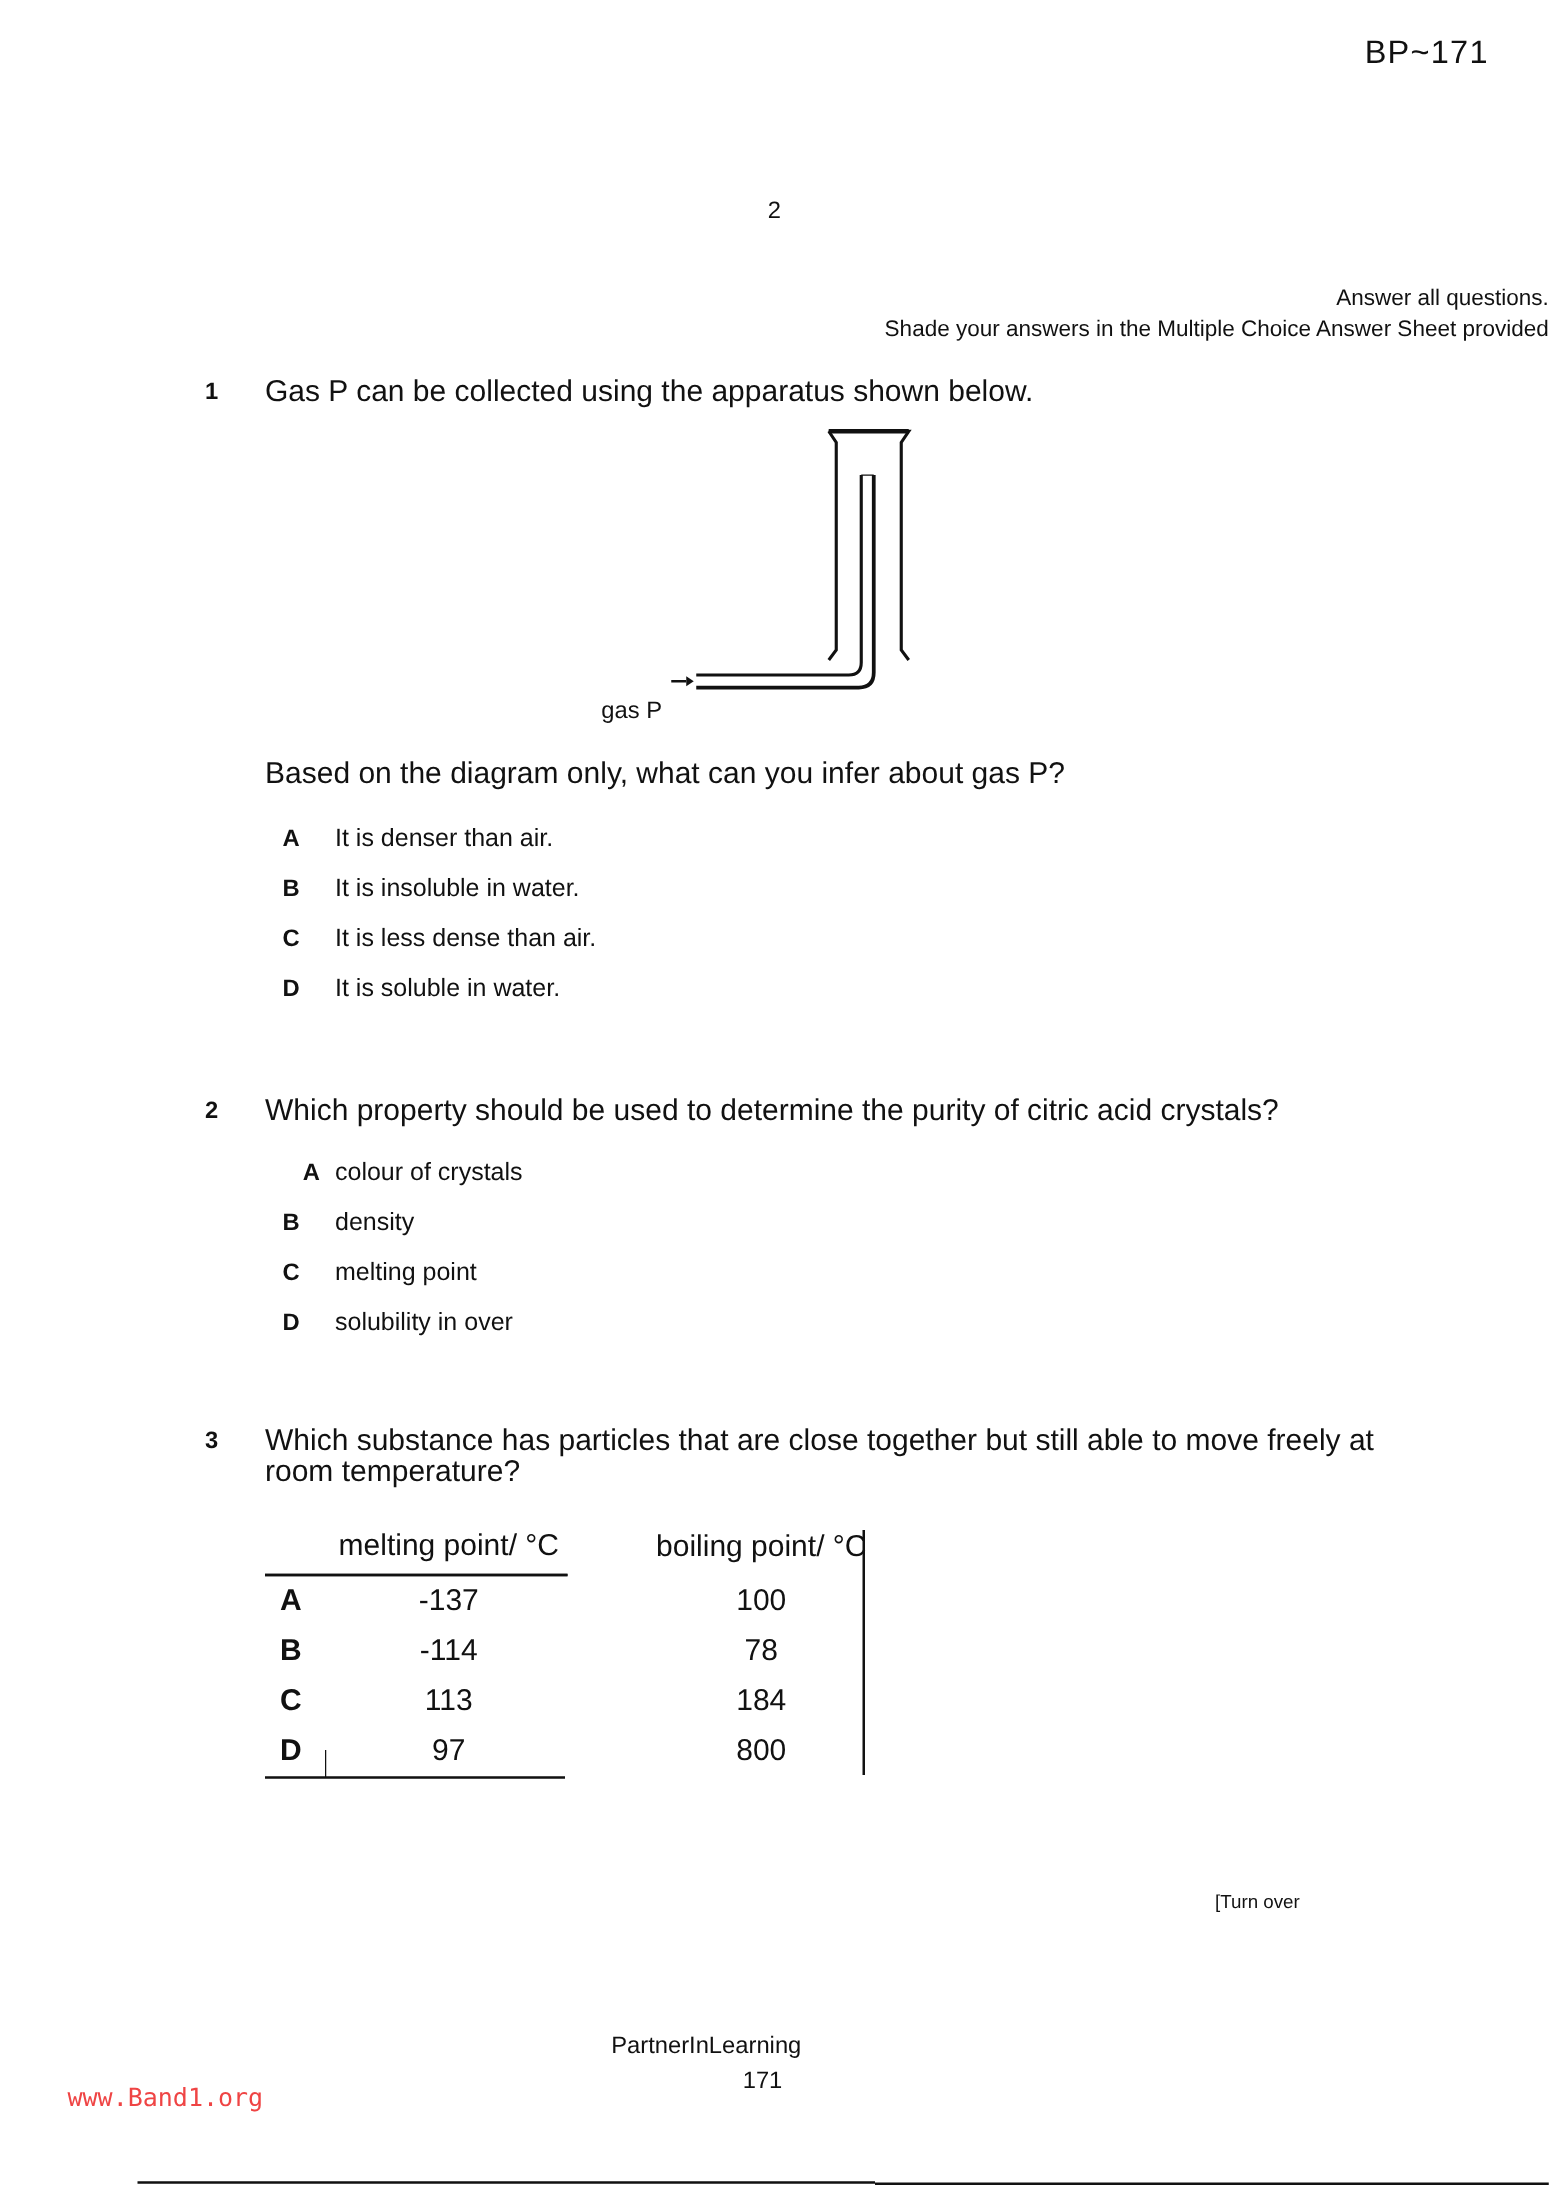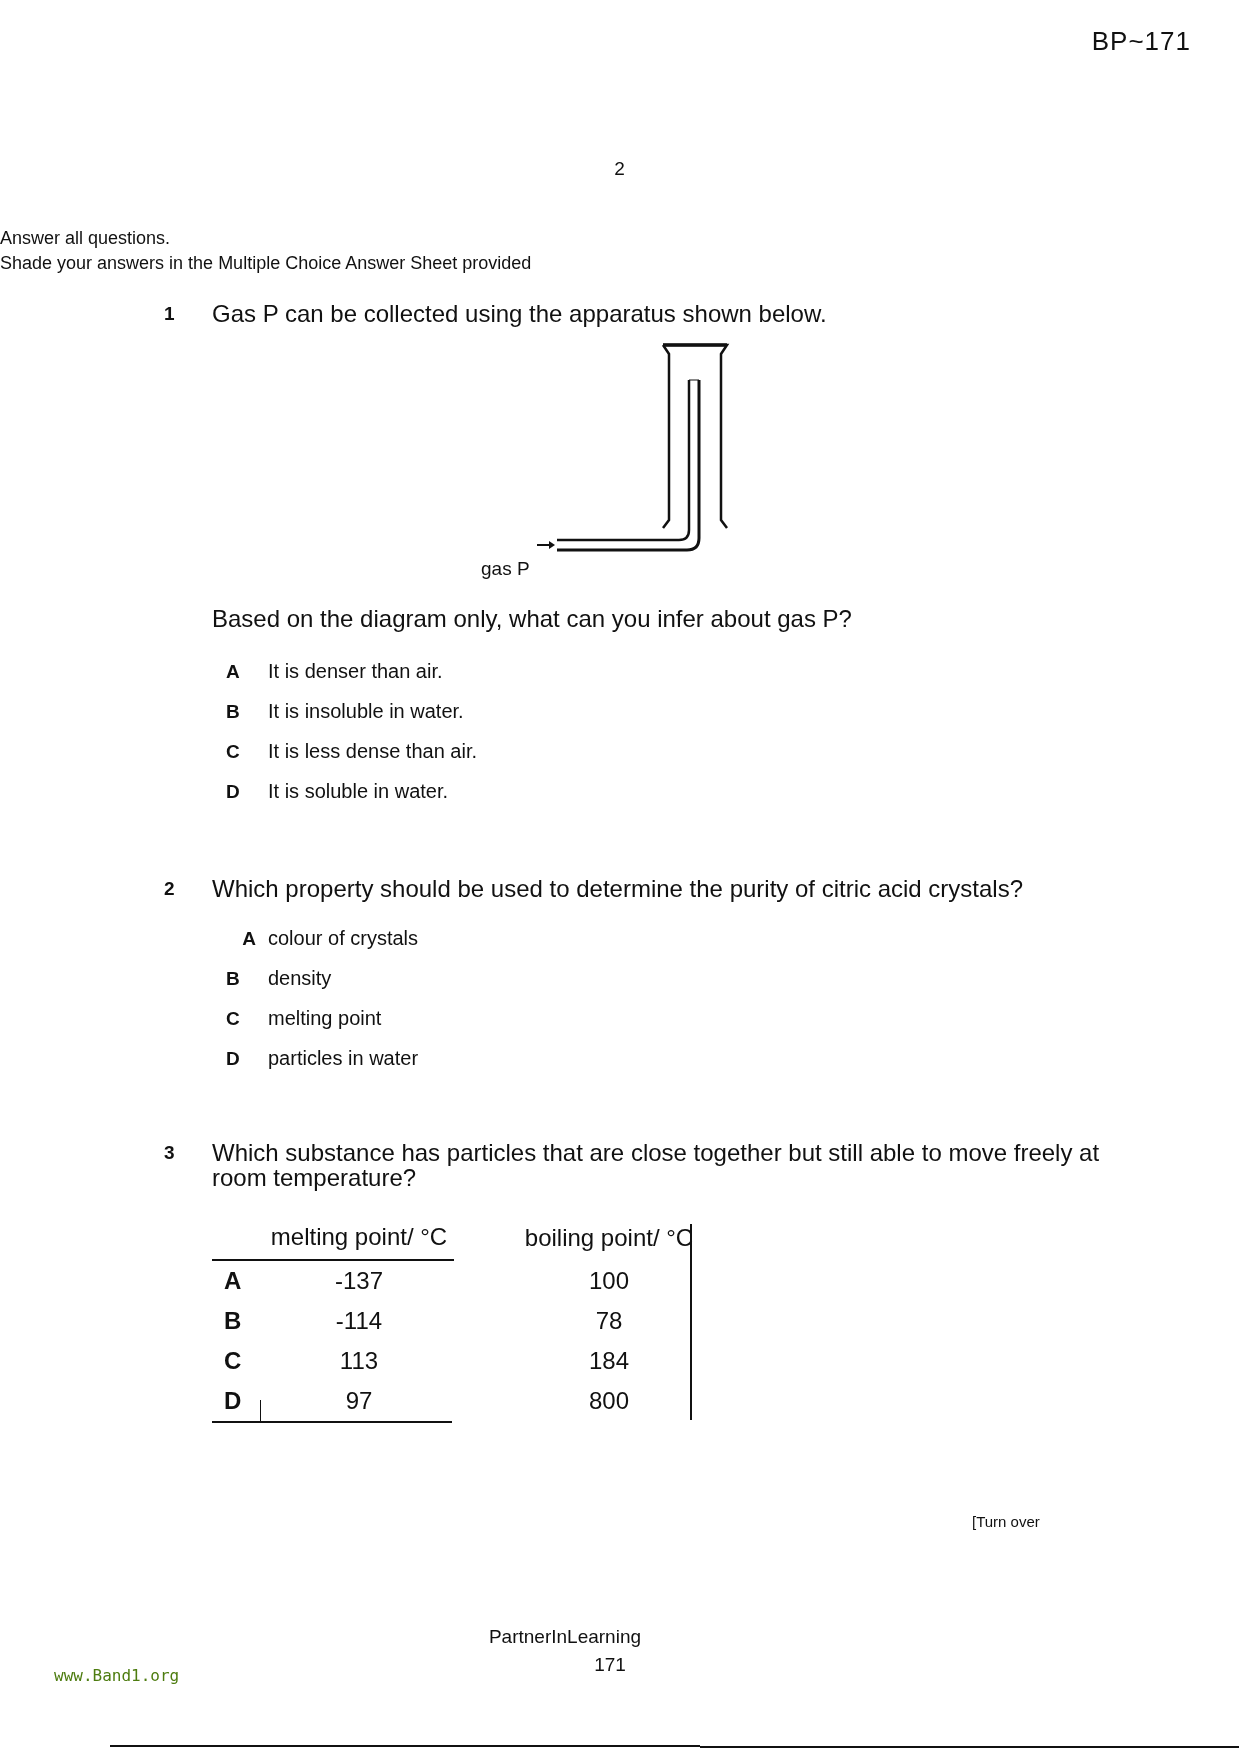--- a/index.html
+++ b/index.html
@@ -4,38 +4,38 @@
 <style>
   html, body { margin: 0; padding: 0; background: #ffffff; }
   body {
     width: 1239px; height: 1754px; position: relative; overflow: hidden;
     font-family: "Liberation Sans", "DejaVu Sans", sans-serif;
     color: #111; font-size: 20px;
   }
   .abs { position: absolute; }
   .code { right: 48px; top: 26px; font-size: 26px; letter-spacing: 1px; color: #111; }
   .pagenum { left: 0; width: 1239px; text-align: center; top: 158px; font-size: 19px; }
-  .instr { left: 0; width: 1239px; text-align: left; font-size: 18px; line-height: 25px; }
+  .instr { left: 0; width: 1239px; text-align: right; font-size: 18px; line-height: 25px; }
   .qnum { font-weight: bold; font-size: 19px; }
   .qtext { font-size: 24px; line-height: 26px; }
   .opt-letter { font-weight: bold; font-size: 19px; width: 30px; display: inline-block; }
   .opt-row { position: absolute; left: 226px; font-size: 20px; }
   .opt-text { display: inline-block; margin-left: 12px; }
   table.data { position: absolute; left: 212px; top: 1217px; border-collapse: collapse; font-size: 24px; }
   table.data th { font-weight: normal; padding: 6px 0 8px 0; text-align: center; }
   table.data td { padding: 6px 0; height: 28px; text-align: center; }
   table.data td.lab { font-weight: bold; text-align: left; width: 40px; padding-left: 12px; }
   table.data .c1 { width: 190px; }
   table.data .gap { width: 60px; }
   table.data .c2 { width: 190px; }
   .hdr-line { border-bottom: 2px solid #111; }
   .vline { position: absolute; width: 2px; background: #111; }
   .footer-partner { left: 0; width: 1130px; text-align: center; top: 1626px; font-size: 19px; }
   .footer-num { left: 0; width: 1220px; text-align: center; top: 1654px; font-size: 19px; }
-  .website { left: 54px; top: 1666px; font-family: "DejaVu Sans Mono", "Liberation Mono", monospace; font-size: 16px; color: #4d7c0f; }
+  .website { left: 54px; top: 1666px; font-family: "DejaVu Sans Mono", "Liberation Mono", monospace; font-size: 20px; color: #ef4444; }
   .turnover { left: 972px; top: 1513px; font-size: 15px; }
   .bottom-rule { position: absolute; height: 2px; background: #111; }
 </style>
 </head>
 <body>
 
 <div class="abs code">BP~171</div>
 <div class="abs pagenum">2</div>
 <div class="abs instr" style="top:226px;">Answer all questions.</div>
 <div class="abs instr" style="top:251px;">Shade your answers in the Multiple Choice Answer Sheet provided</div>
@@ -84,21 +84,21 @@
   <div class="opt-row" style="top:927px;text-align:right;">
     <span class="opt-letter">A</span><span class="opt-text">colour of crystals</span>
   </div>
   <div class="opt-row" style="top:967px;">
     <span class="opt-letter">B</span><span class="opt-text">density</span>
   </div>
   <div class="opt-row" style="top:1007px;">
     <span class="opt-letter">C</span><span class="opt-text">melting point</span>
   </div>
   <div class="opt-row" style="top:1047px;">
-    <span class="opt-letter">D</span><span class="opt-text">particles in water</span>
+    <span class="opt-letter">D</span><span class="opt-text">solubility in over</span>
   </div>
 </div>
 
 <div>
   <div class="abs qnum" style="left:164px; top:1142px;">3</div>
   <div class="abs qtext" style="left:212px; top:1140px;">Which substance has particles that are close together but still able to move freely at</div>
   <div class="abs qtext" style="left:212px; top:1165px;">room temperature?</div>
 
   <table class="data">
     <thead>

